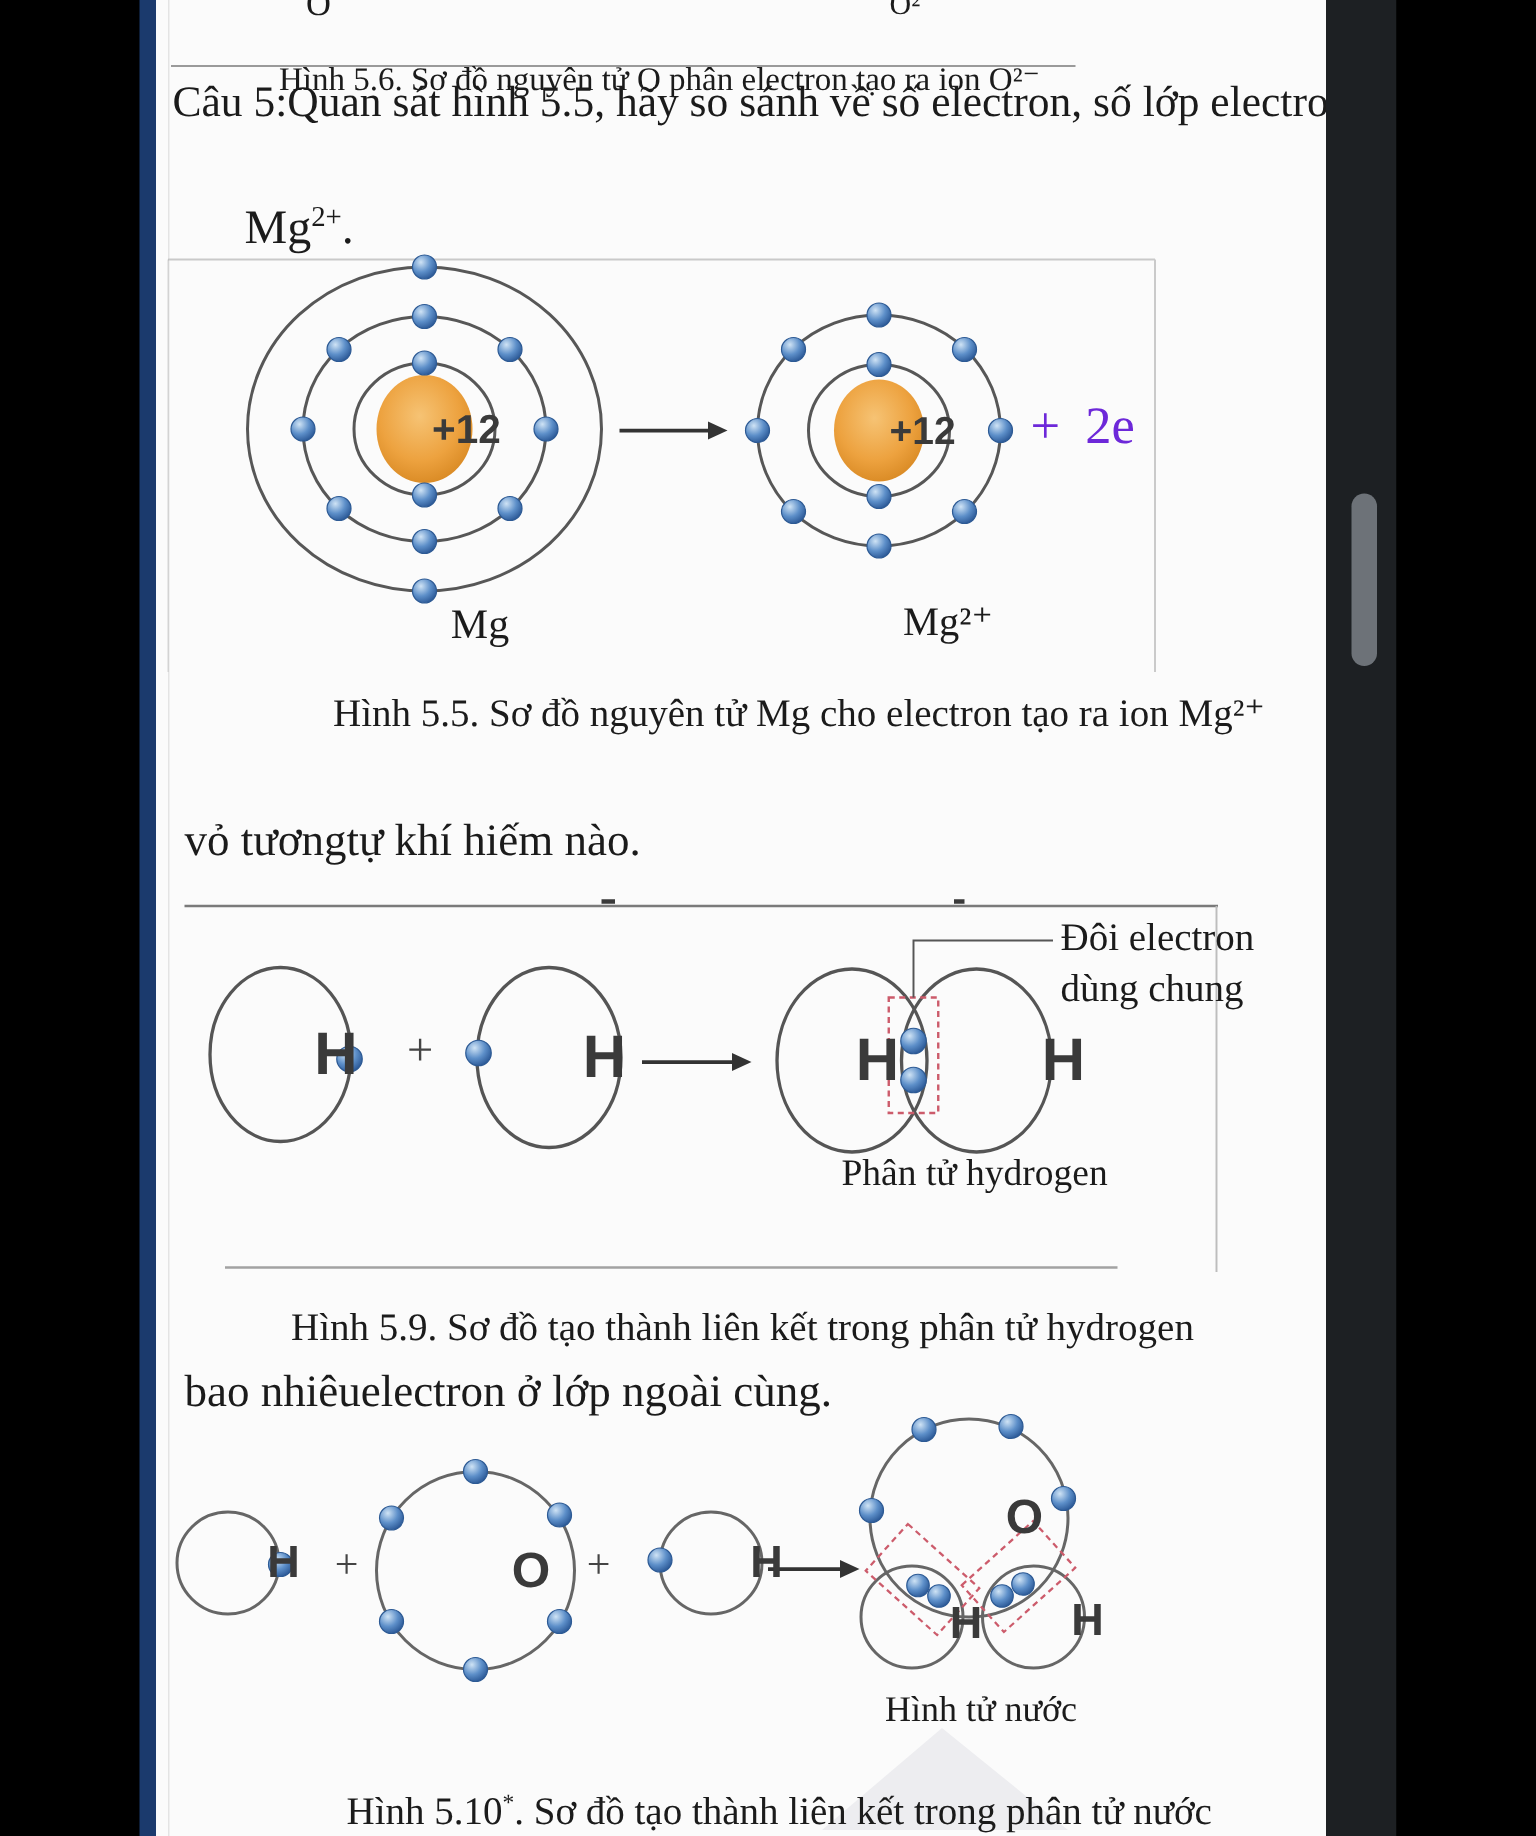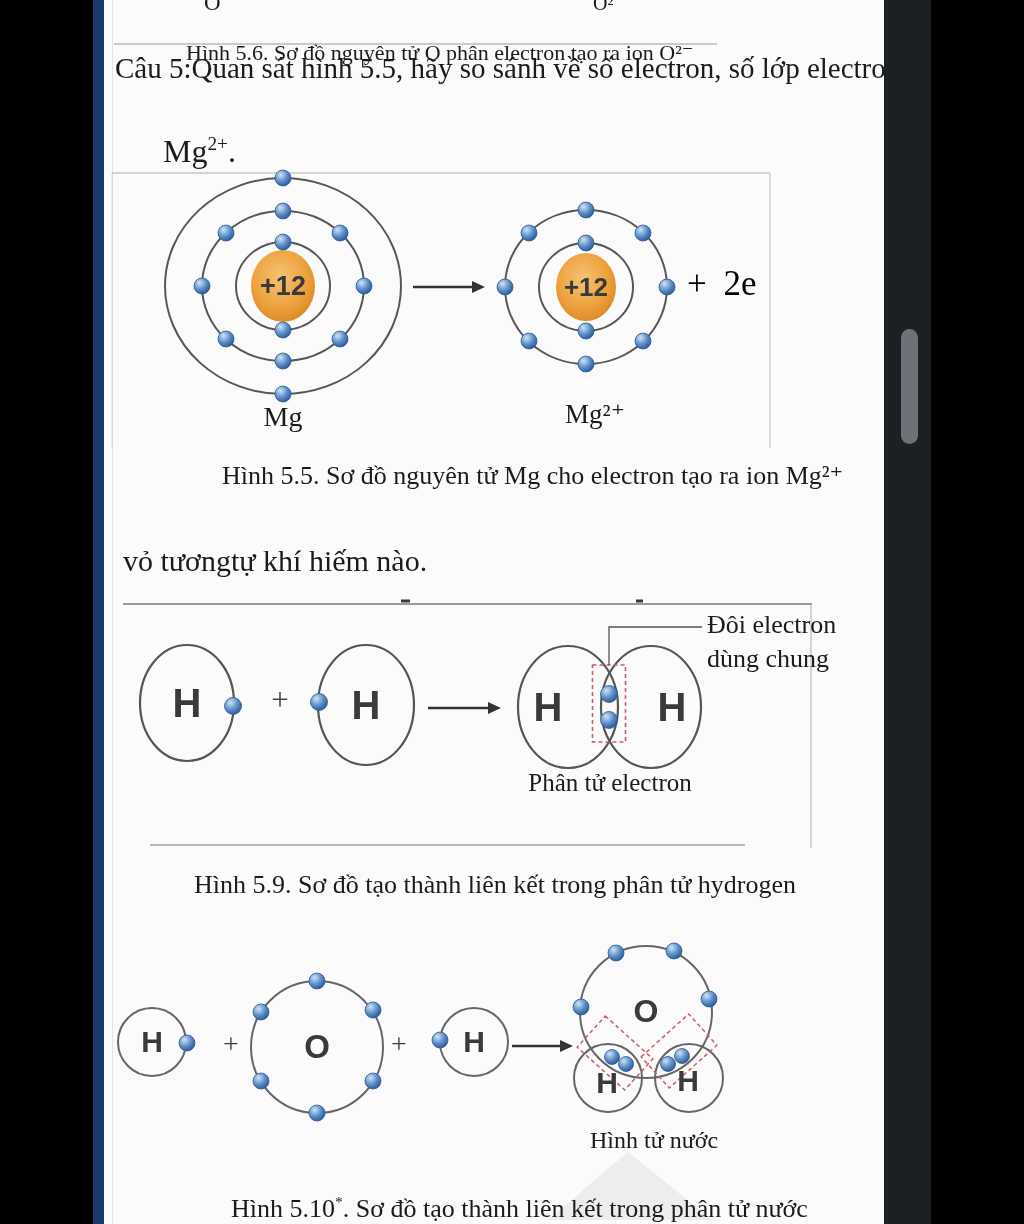--- a/index.html
+++ b/index.html
@@ -5,21 +5,21 @@
   html,body{margin:0;padding:0;background:#000;}
   .canvas{position:relative;width:1024px;height:1224px;background:#000;overflow:hidden;
           font-family:"Liberation Serif","DejaVu Serif",serif;}
   .blue-strip{position:absolute;left:93px;top:0;width:11px;height:1224px;background:#1b3a6d;}
   .paper{position:absolute;left:104px;top:0;width:780px;height:1224px;background:#fbfbfb;overflow:hidden;}
   .side-panel{position:absolute;left:884px;top:0;width:47px;height:1224px;background:#1d2023;}
   .black-right{position:absolute;left:931px;top:0;width:93px;height:1224px;background:#000;}
   .scroll-thumb{position:absolute;left:901px;top:329px;width:17px;height:115px;border-radius:9px;background:#6d7278;}
   .page-edge{position:absolute;left:8px;top:0;width:1px;height:1224px;background:rgba(0,0,0,0.09);}
   .txt{position:absolute;color:#1b1b1b;white-space:pre;line-height:1.15;}
-  .center{text-align:center;}
+  .center{text-align:center;padding-left:37px;}
   .b{font-weight:normal;}
   svg{position:absolute;left:0;top:0;pointer-events:none;}
   .atom-letter{font-family:"Liberation Sans","DejaVu Sans",sans-serif;font-weight:600;color:#3a3a3a;}
   sup.fsup{font-size:60%;vertical-align:super;}
 </style>
 </head>
 <body>
 
 <div class="canvas">
   <div class="blue-strip"></div>
@@ -165,41 +165,42 @@
       <span class="b">Hình 5.6.</span><span> Sơ đồ nguyên tử O phân electron tạo ra ion O²⁻</span>
     </div>
 
     <div class="txt" style="left:11px;top:52px;font-size:29px;">Câu 5:Quan sát hình 5.5, hãy so sánh về số electron, số lớp electron</div>
     <div class="txt" style="left:11px;top:96px;font-size:32px;">
       <span>Mg</span><sup class="fsup">2+</sup><span>.</span>
     </div>
 
     <div class="txt atom-letter" style="left:147px;top:271px;width:64px;font-size:27px;"><span class="center" style="display:block">+12</span></div>
     <div class="txt atom-letter" style="left:452px;top:273px;width:60px;font-size:26px;"><span class="center" style="display:block">+12</span></div>
-    <div class="txt" style="left:583px;top:264px;font-size:35px;word-spacing:8px;color:#000000;">+ 2e</div>
+    <div class="txt" style="left:583px;top:264px;font-size:35px;word-spacing:8px;color:#6d28d9;">+ 2e</div>
     <div class="txt center" style="left:135px;top:401px;width:88px;font-size:28px;">Mg</div>
     <div class="txt center" style="left:447px;top:399px;width:88px;font-size:27px;">Mg²⁺</div>
     <div class="txt" style="left:79px;top:431px;font-size:26px;">
       <span class="b">Hình 5.5.</span><span> Sơ đồ nguyên tử Mg cho electron tạo ra ion Mg²⁺</span>
     </div>
 
     <div class="txt b" style="left:19px;top:544px;font-size:30px;">vỏ tươngtự khí hiếm nào.</div>
 
     <div class="txt atom-letter center" style="left:55px;top:680px;width:56px;font-size:40px;">H</div>
     <div class="txt" style="left:158px;top:682px;width:36px;font-size:31px;color:#444;text-align:center;">+</div>
     <div class="txt atom-letter center" style="left:234px;top:682px;width:56px;font-size:40px;">H</div>
     <div class="txt atom-letter center" style="left:416px;top:684px;width:56px;font-size:40px;">H</div>
     <div class="txt atom-letter center" style="left:540px;top:684px;width:56px;font-size:40px;">H</div>
     <div class="txt" style="left:603px;top:610px;font-size:26px;">Đôi electron</div>
     <div class="txt" style="left:603px;top:644px;font-size:26px;">dùng chung</div>
-    <div class="txt center" style="left:420px;top:769px;width:172px;font-size:25px;">Phân tử electron</div>
+    <div class="txt center" style="left:420px;top:769px;width:172px;font-size:25px;">Phân tử hydrogen</div>
     <div class="txt" style="left:51px;top:840px;font-size:26px;">
       <span class="b">Hình 5.9.</span><span> Sơ đồ tạo thành liên kết trong phân tử hydrogen</span>
     </div>
 
+    <div class="txt b" style="left:19px;top:911px;font-size:30px;">bao nhiêuelectron ở lớp ngoài cùng.</div>
 
     <div class="txt atom-letter center" style="left:24px;top:1025px;width:48px;font-size:30px;">H</div>
     <div class="txt" style="left:111px;top:1028px;width:32px;font-size:28px;color:#444;text-align:center;">+</div>
     <div class="txt atom-letter center" style="left:183px;top:1028px;width:60px;font-size:33px;">O</div>
     <div class="txt" style="left:279px;top:1028px;width:32px;font-size:28px;color:#444;text-align:center;">+</div>
     <div class="txt atom-letter center" style="left:346px;top:1025px;width:48px;font-size:30px;">H</div>
     <div class="txt atom-letter center" style="left:512px;top:993px;width:60px;font-size:32px;">O</div>
     <div class="txt atom-letter center" style="left:483px;top:1066px;width:40px;font-size:30px;">H</div>
     <div class="txt atom-letter center" style="left:564px;top:1064px;width:40px;font-size:30px;">H</div>
     <div class="txt" style="left:486px;top:1127px;font-size:24px;">Hình tử nước</div>

